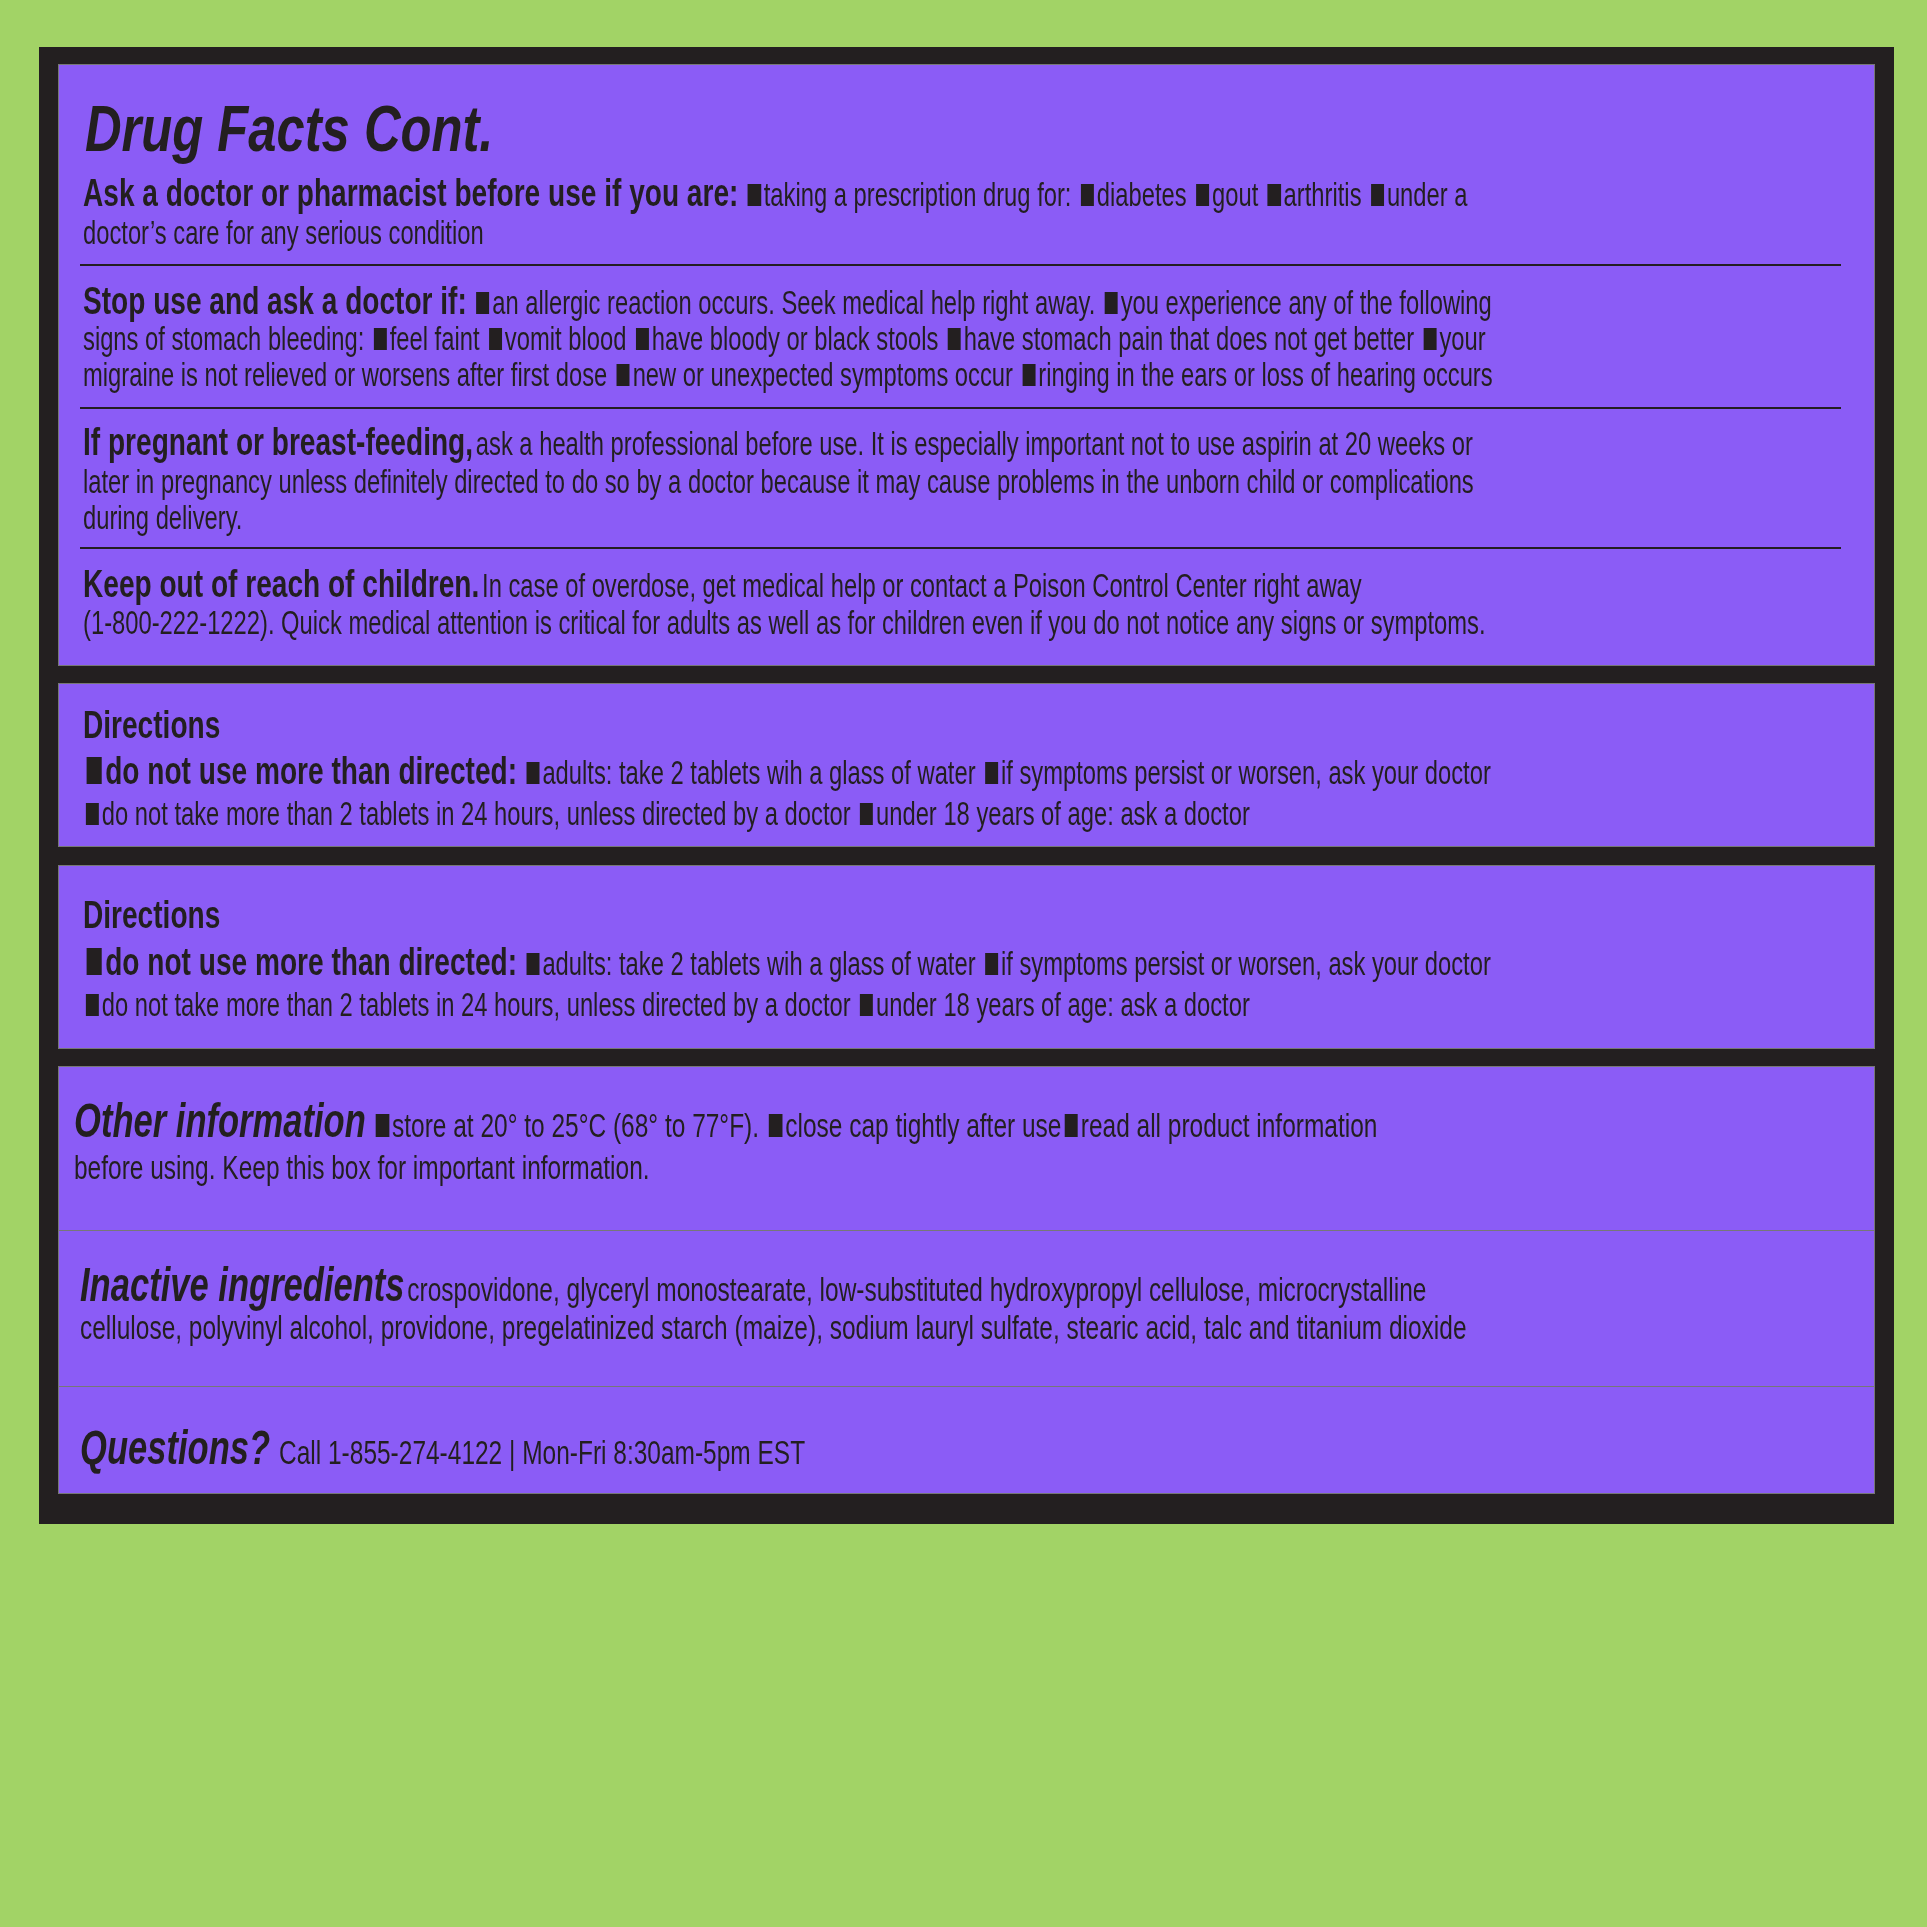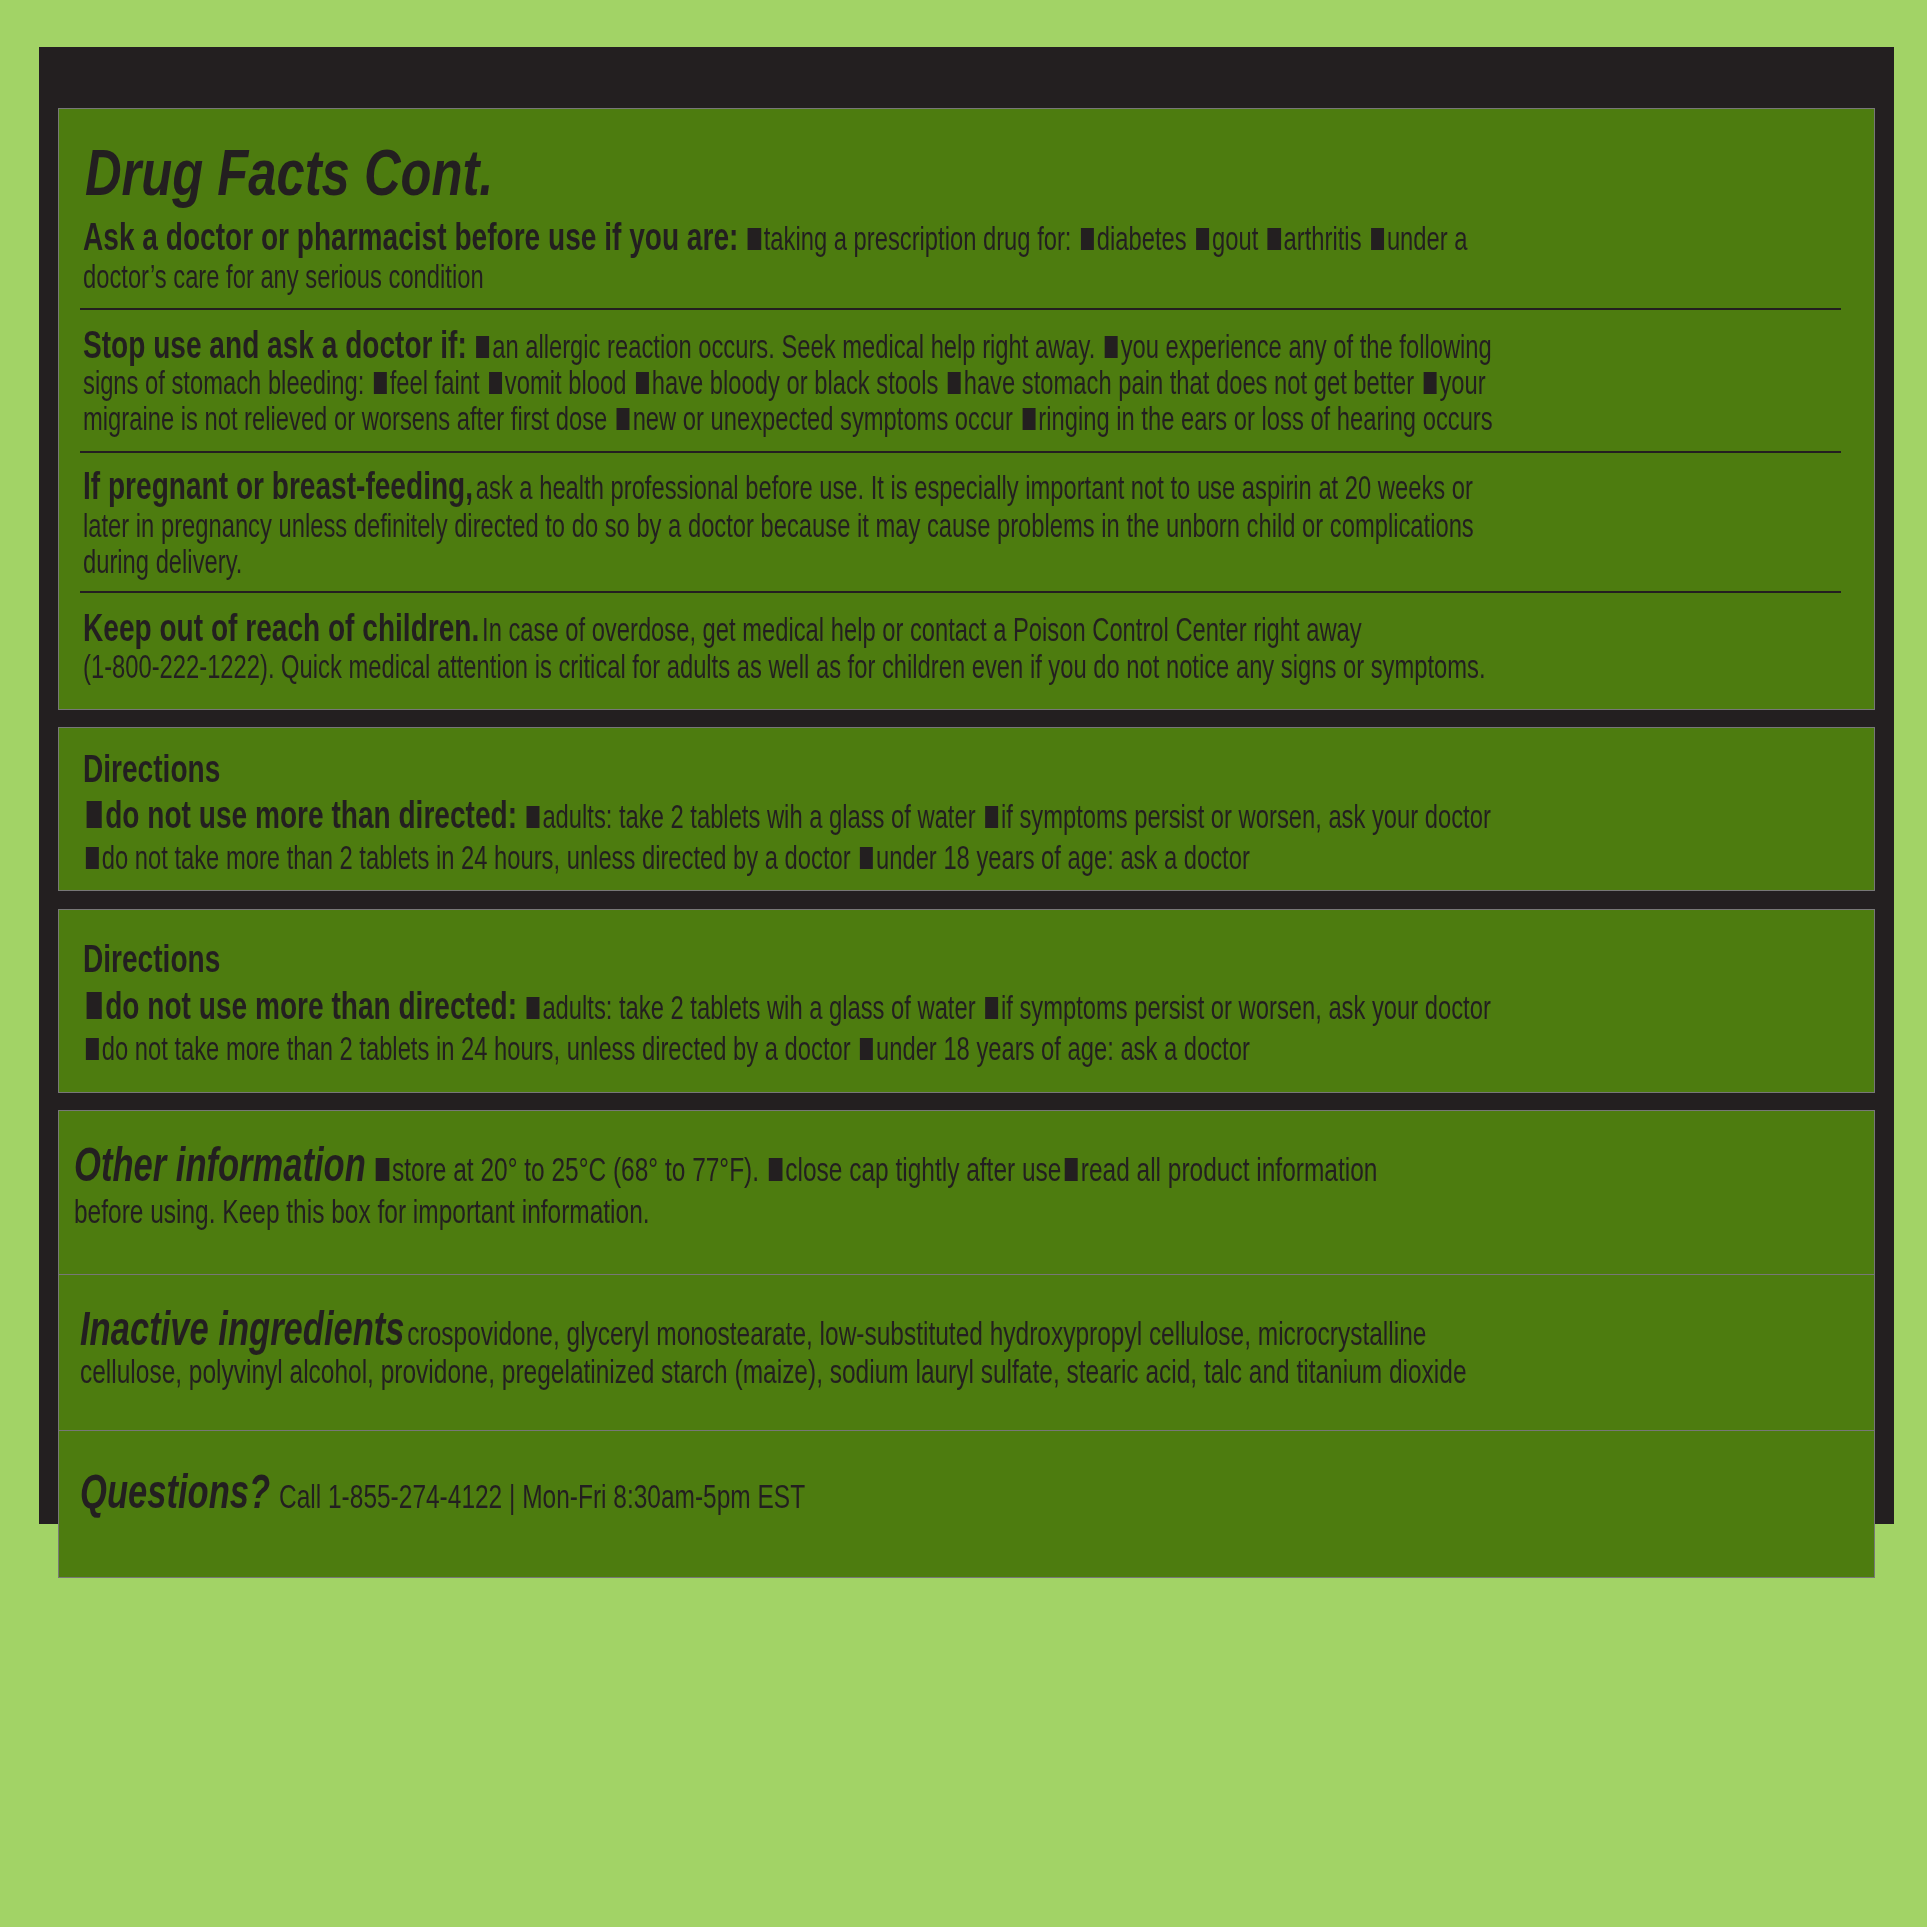--- a/index.html
+++ b/index.html
@@ -5,23 +5,22 @@
   html, body { margin:0; padding:0; }
   body {
     width:1927px; height:1927px; background:#a2d366; position:relative; overflow:hidden;
     font-family:"Liberation Sans", sans-serif; color:#231f20;
   }
   .frame {
     position:absolute; left:39px; top:47px; width:1855px; height:1477px;
     background:#231f20; box-sizing:border-box;
   }
   .panel {
-    position:absolute; left:19px; width:1817px; background:#4d7c0f; box-sizing:border-box;
+    position:absolute; left:19px; width:1817px; background:#8b5cf6; box-sizing:border-box;
     border:0.9px solid #777;
-    margin-top:44px;
   }
   .line { position:absolute; left:0; white-space:nowrap; transform:scaleX(0.72); transform-origin:left top; }
   .i { font-style:italic; }
   .sq { display:inline-block; width:0.55em; height:0.68em; background:#231f20; vertical-align:baseline; margin:0 0.12em; }
   .rule { position:absolute; left:20.5px; width:1761px; height:1.7px; background:#231f20; }
   .title { font-size:65px; font-weight:bold; font-style:italic; }
   .hdr { font-size:39px; font-weight:bold; }
   .txt { font-size:33px; }
 </style>
 </head>
@@ -122,21 +121,21 @@
   </div>
 
   <div class="panel" style="top:1183px; height:177px;">
     <div class="line" style="left:20.5px; top:26px;">
       <span class="hdr i" style="font-size:48px;">Inactive ingredients</span>
       <span class="txt" style="font-size:34px;">crospovidone, glyceryl monostearate, low-substituted hydroxypropyl cellulose, microcrystalline</span>
     </div>
     <div class="line txt" style="left:20.5px; top:77px; font-size:34px;">cellulose, polyvinyl alcohol, providone, pregelatinized starch (maize), sodium lauryl sulfate, stearic acid, talc and titanium dioxide</div>
   </div>
 
-  <div class="panel" style="top:1339px; height:148px;text-decoration:underline;">
+  <div class="panel" style="top:1339px; height:108px;text-decoration:underline;">
     <div class="line" style="left:20.5px; top:33px;">
       <span class="hdr i" style="font-size:48px;">Questions?</span>
       <span class="txt" style="font-size:34px; margin-left:8.6px;">Call 1-855-274-4122 | Mon-Fri 8:30am-5pm EST</span>
     </div>
   </div>
 
 </div>
 
 
 </body></html>

